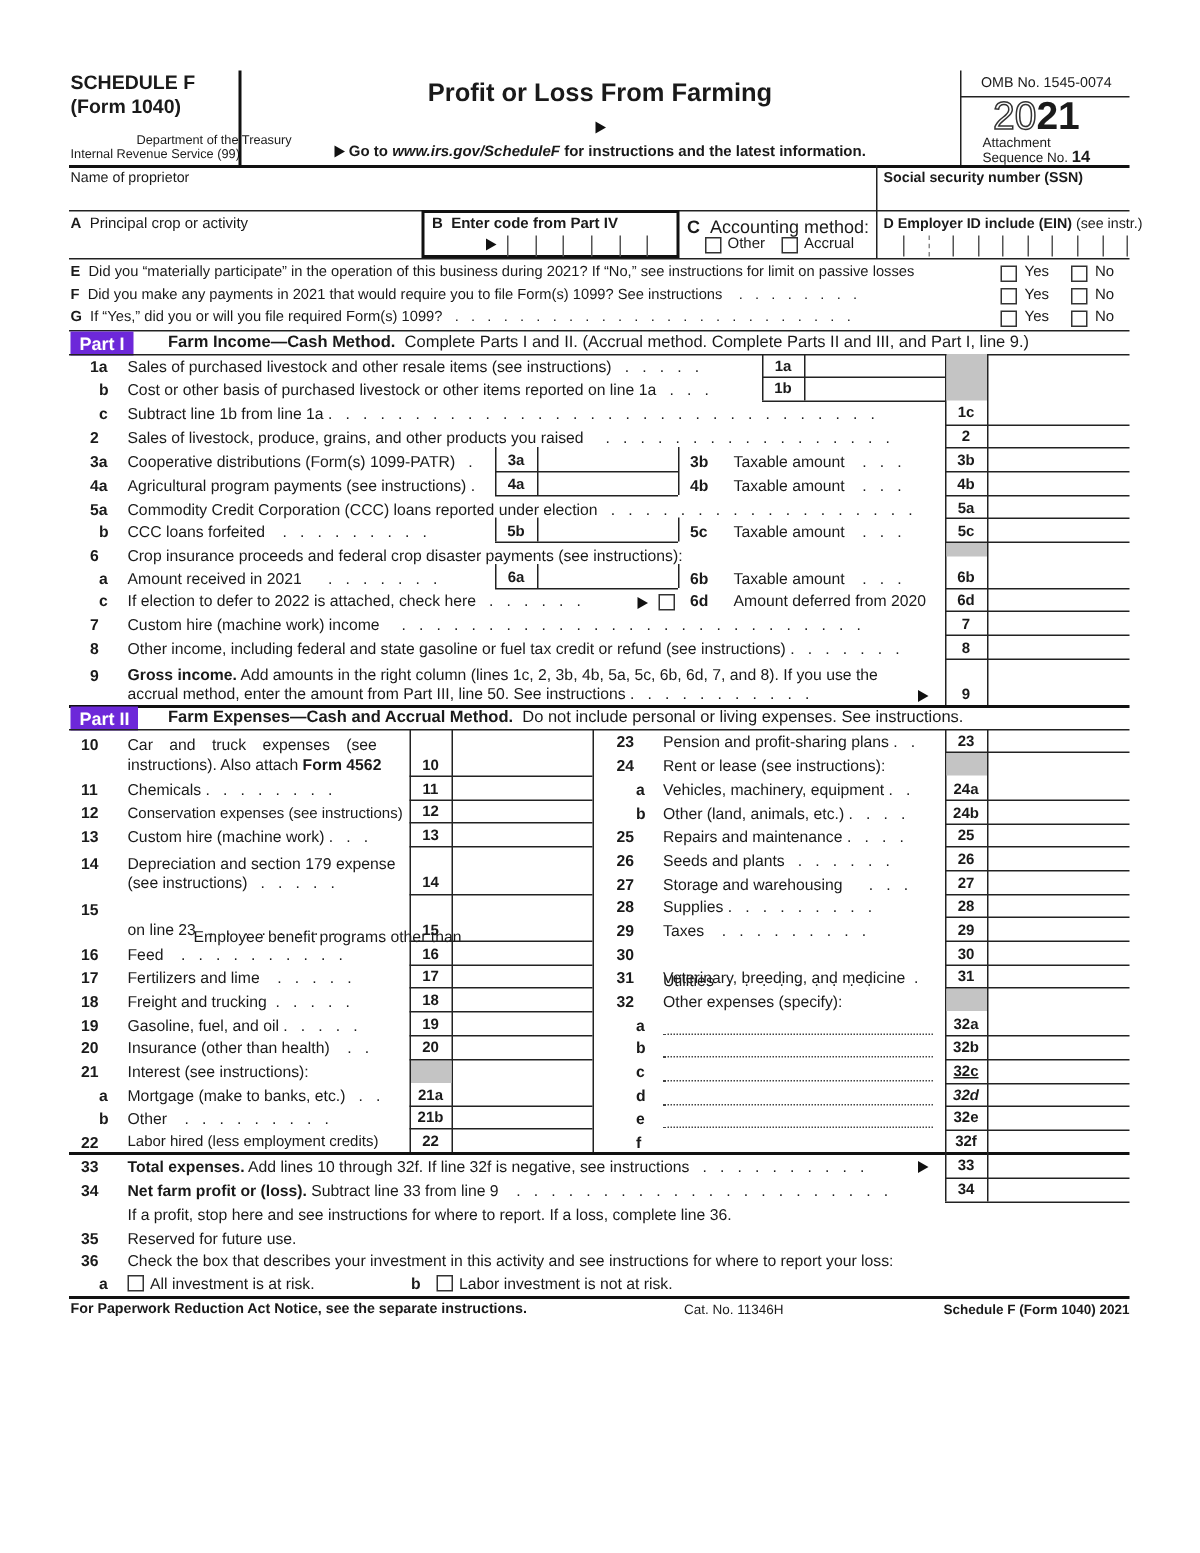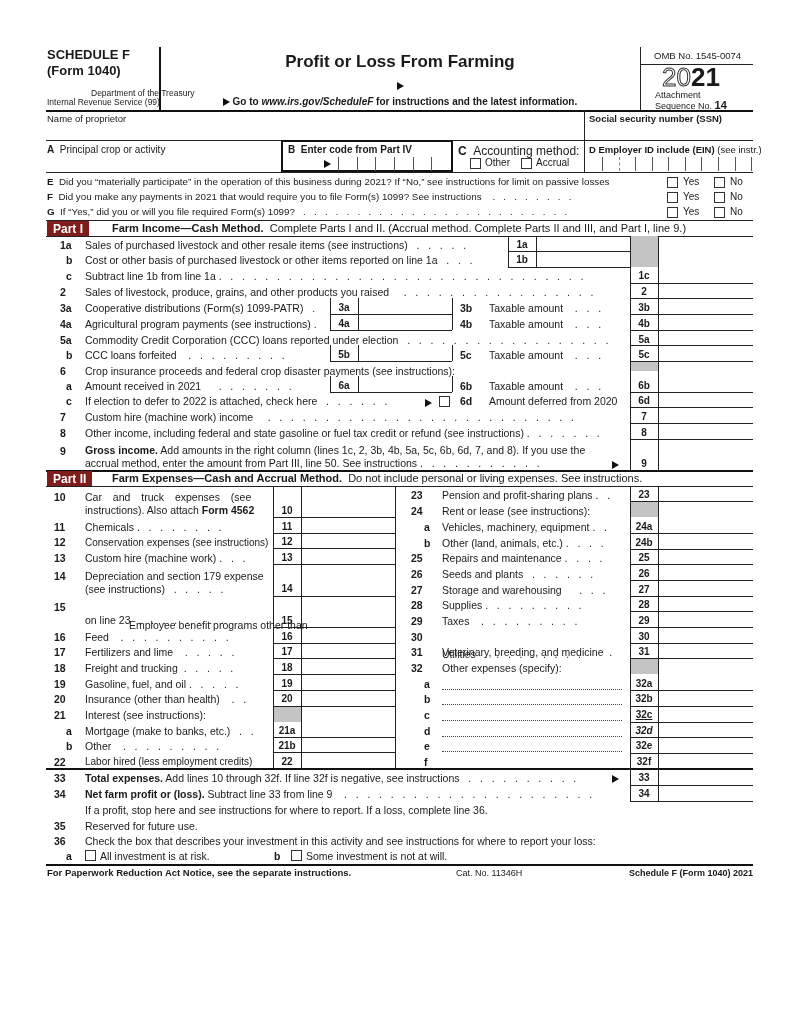--- a/index.html
+++ b/index.html
@@ -11,21 +11,21 @@
   .hl2 { position: absolute; height: 0; border-top: 2px solid #111; }
   .vl { position: absolute; width: 0; border-left: 1px solid #222; }
   .vl2 { position: absolute; width: 0; border-left: 2px solid #111; }
   .shade { position: absolute; background: #c4c4c4; }
   .cb { position: absolute; width: 11px; height: 11px; border: 1px solid #333; background: #fff; }
   .lnum { position: absolute; font-weight: bold; font-size: 10.5px; }
   .txt { position: absolute; white-space: nowrap; font-size: 10.5px; }
   .sm { font-size: 9.5px; }
   .dots { letter-spacing: 0; }
   .boxnum { position: absolute; font-weight: bold; font-size: 10px; text-align: center; }
-  .partlabel { position: absolute; background: #7f1d1d; color: #fff; font-weight: bold; font-size: 12px; padding: 1px 6px; }
+  .partlabel { position: absolute; background: #6d28d9; color: #fff; font-weight: bold; font-size: 12px; padding: 1px 6px; }
   .dashline { position: absolute; height: 0; border-top: 1px dotted #444; }
   .tri { display: inline-block; width: 0; height: 0; border-top: 4px solid transparent; border-bottom: 4px solid transparent; border-left: 7px solid #111; vertical-align: middle; }
 </style>
 </head>
 <body>
 
 <div class="abs b" style="left:47px;top:47px;font-size:13px;">SCHEDULE F</div>
 <div class="abs b" style="left:47px;top:63px;font-size:13px;">(Form 1040)</div>
 <div class="abs sm" style="left:47px;top:88px;font-size:8.5px;padding-left:44px;">Department of the Treasury</div>
 <div class="abs sm" style="left:47px;top:97px;font-size:8.5px;">Internal Revenue Service (99)</div>
@@ -477,19 +477,19 @@
 <div class="lnum" style="left:54px;top:820px;">35</div>
 <div class="txt" style="left:85px;top:820px;">Reserved for future use.</div>
 
 <div class="lnum" style="left:54px;top:835px;">36</div>
 <div class="txt" style="left:85px;top:835px;">Check the box that describes your investment in this activity and see instructions for where to report your loss:</div>
 <div class="lnum" style="left:66px;top:850px;">a</div>
 <div class="cb" style="left:85px;top:850px;"></div>
 <div class="txt" style="left:100px;top:850px;">All investment is at risk.</div>
 <div class="lnum" style="left:274px;top:850px;">b</div>
 <div class="cb" style="left:291px;top:850px;"></div>
-<div class="txt" style="left:306px;top:850px;">Some investment is not at will.</div>
+<div class="txt" style="left:306px;top:850px;">Labor investment is not at risk.</div>
 
 <div class="hl2" style="left:46px;top:864px;width:707px;"></div>
 
 <div class="txt b" style="left:47px;top:867px;font-size:9.5px;">For Paperwork Reduction Act Notice, see the separate instructions.</div>
 <div class="txt" style="left:456px;top:868px;font-size:9px;">Cat. No. 11346H</div>
 <div class="txt b" style="left:629px;top:868px;font-size:9px;">Schedule F (Form 1040) 2021</div>
 
 </body></html>

